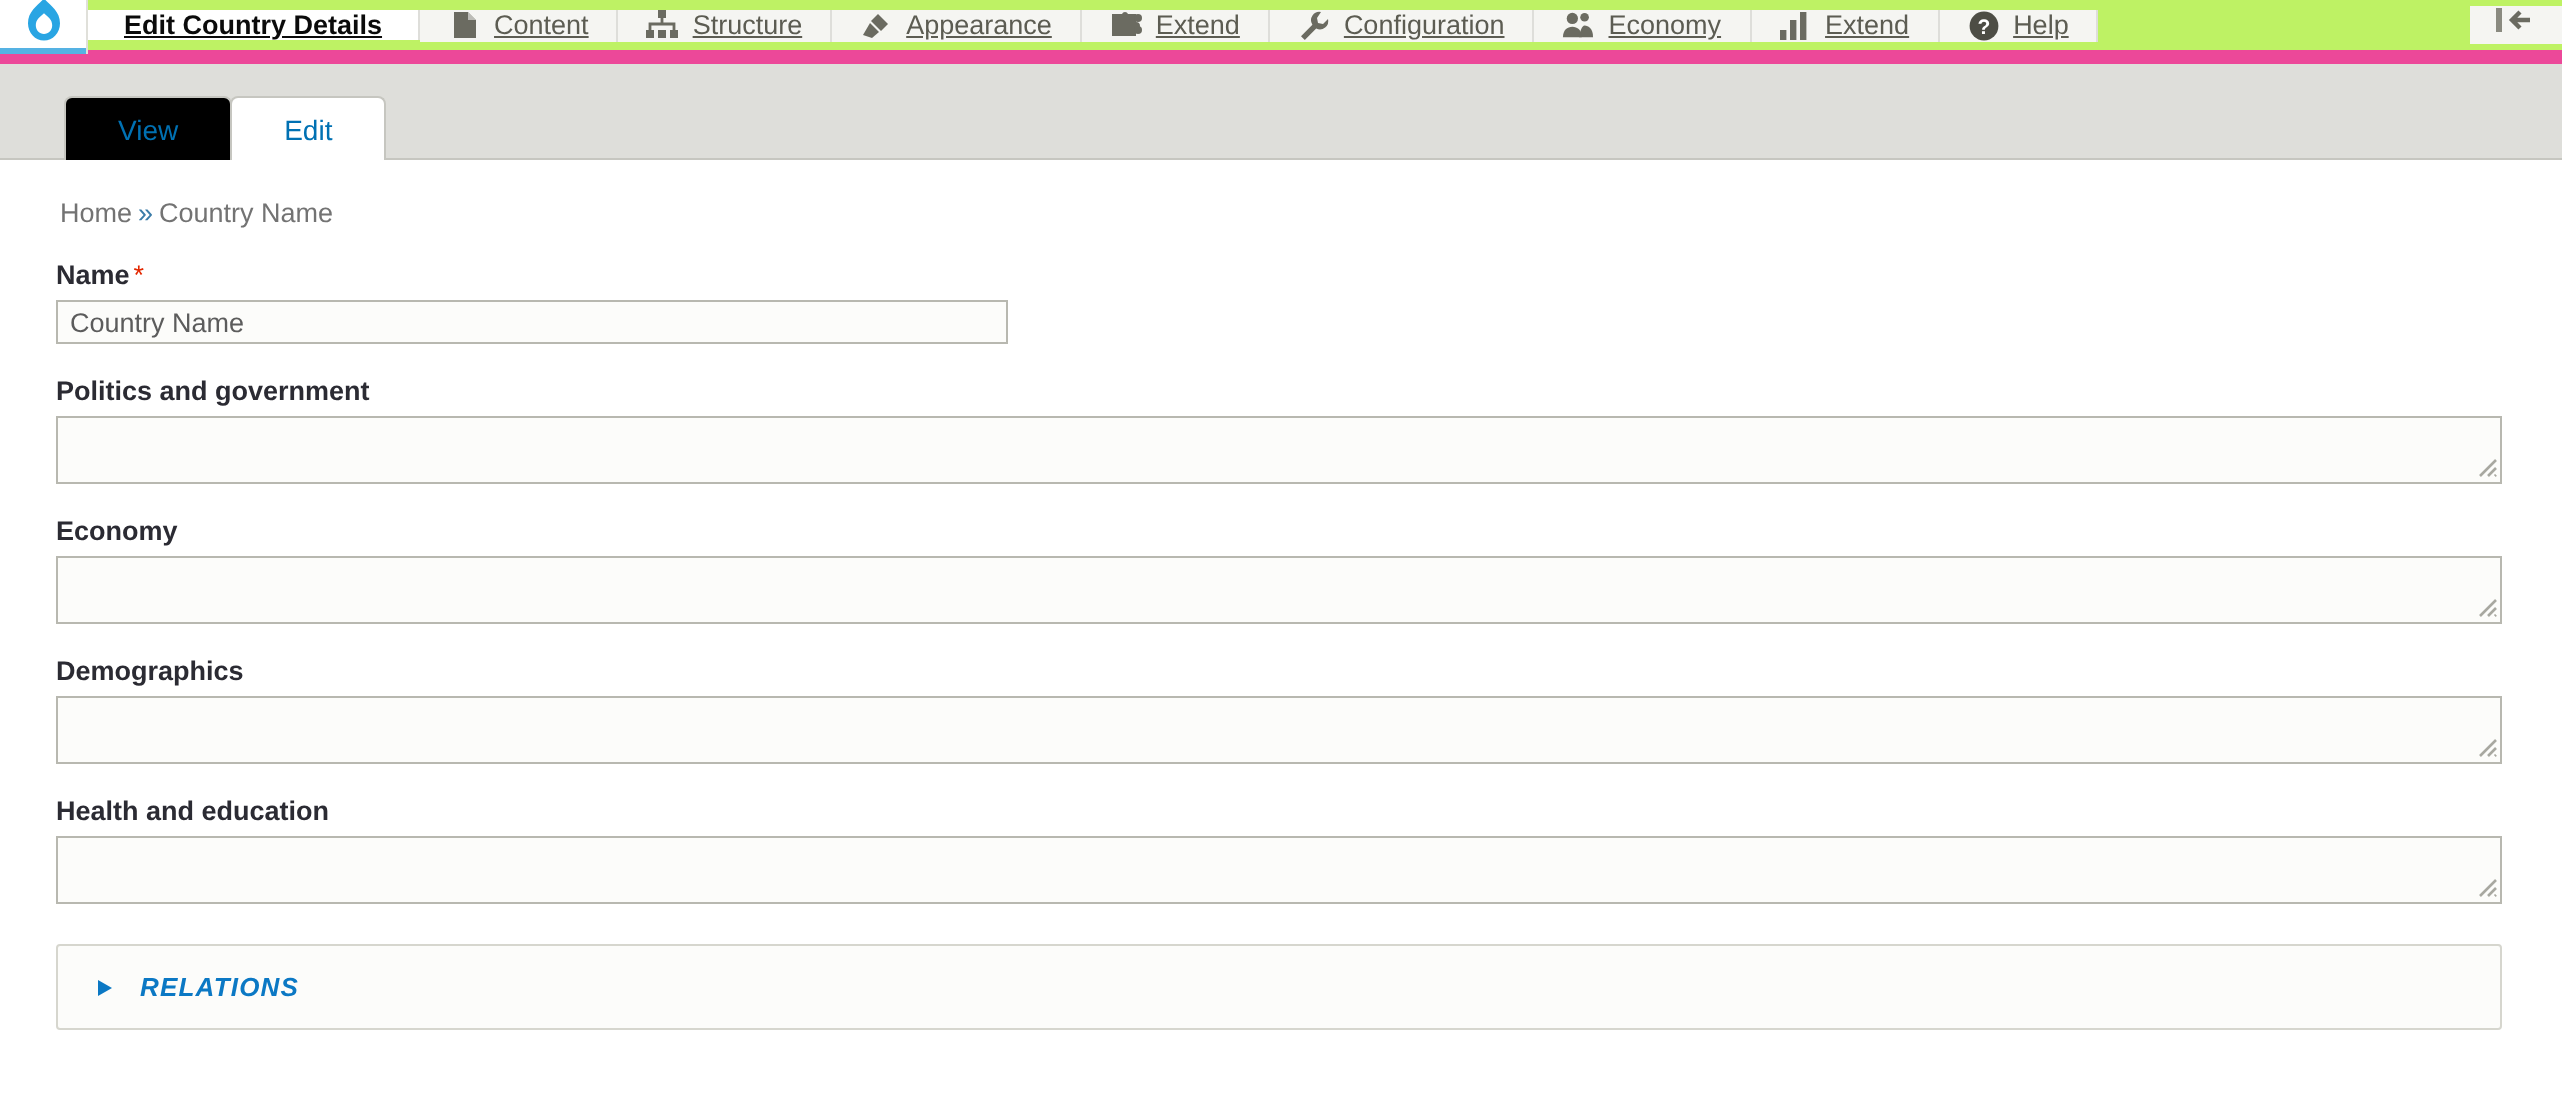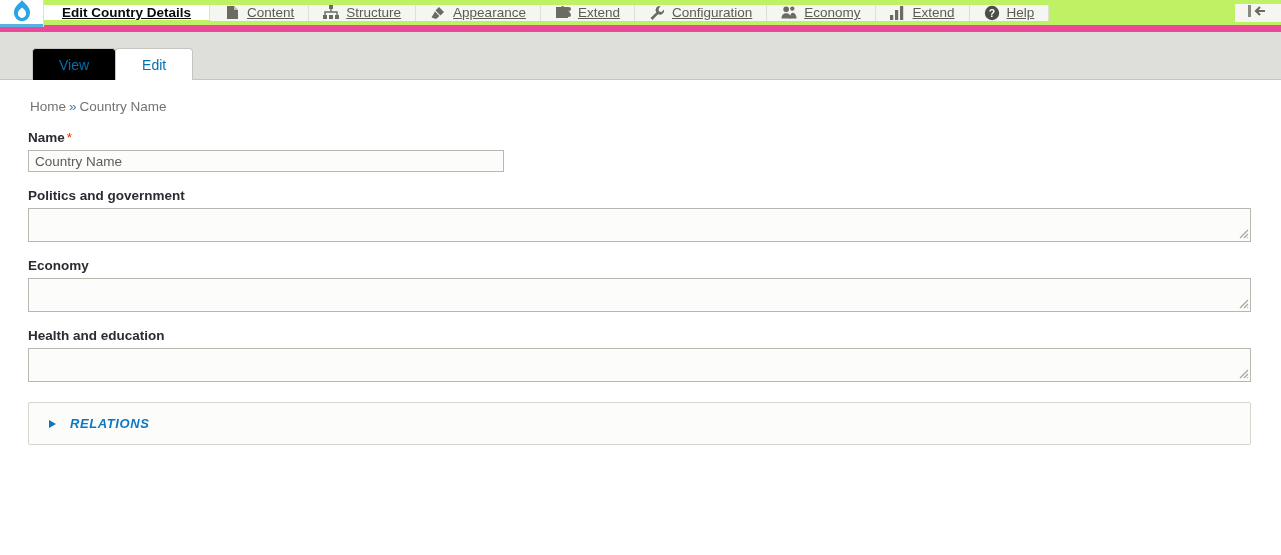--- a/index.html
+++ b/index.html
@@ -347,20 +347,29 @@
   <div class="field">
     <label class="field-label">Economy</label>
     <div class="ta-wrap">
       <textarea class="ta" style=""></textarea>
       <svg class="grip" viewBox="0 0 13 13">
         <path d="M12 4 L4 12 M12 8 L8 12 M12 11.4 L11.4 12" stroke="#a8a8a0" stroke-width="1.3" fill="none"></path>
       </svg>
     </div>
   </div>
 
+  <div class="field">
+    <label class="field-label">Demographics</label>
+    <div class="ta-wrap">
+      <textarea class="ta" style=""></textarea>
+      <svg class="grip" viewBox="0 0 13 13">
+        <path d="M12 4 L4 12 M12 8 L8 12 M12 11.4 L11.4 12" stroke="#a8a8a0" stroke-width="1.3" fill="none"></path>
+      </svg>
+    </div>
+  </div>
 
   <div class="field">
     <label class="field-label">Health and education</label>
     <div class="ta-wrap">
       <textarea class="ta" style=""></textarea>
       <svg class="grip" viewBox="0 0 13 13">
         <path d="M12 4 L4 12 M12 8 L8 12 M12 11.4 L11.4 12" stroke="#a8a8a0" stroke-width="1.3" fill="none"></path>
       </svg>
     </div>
   </div>

